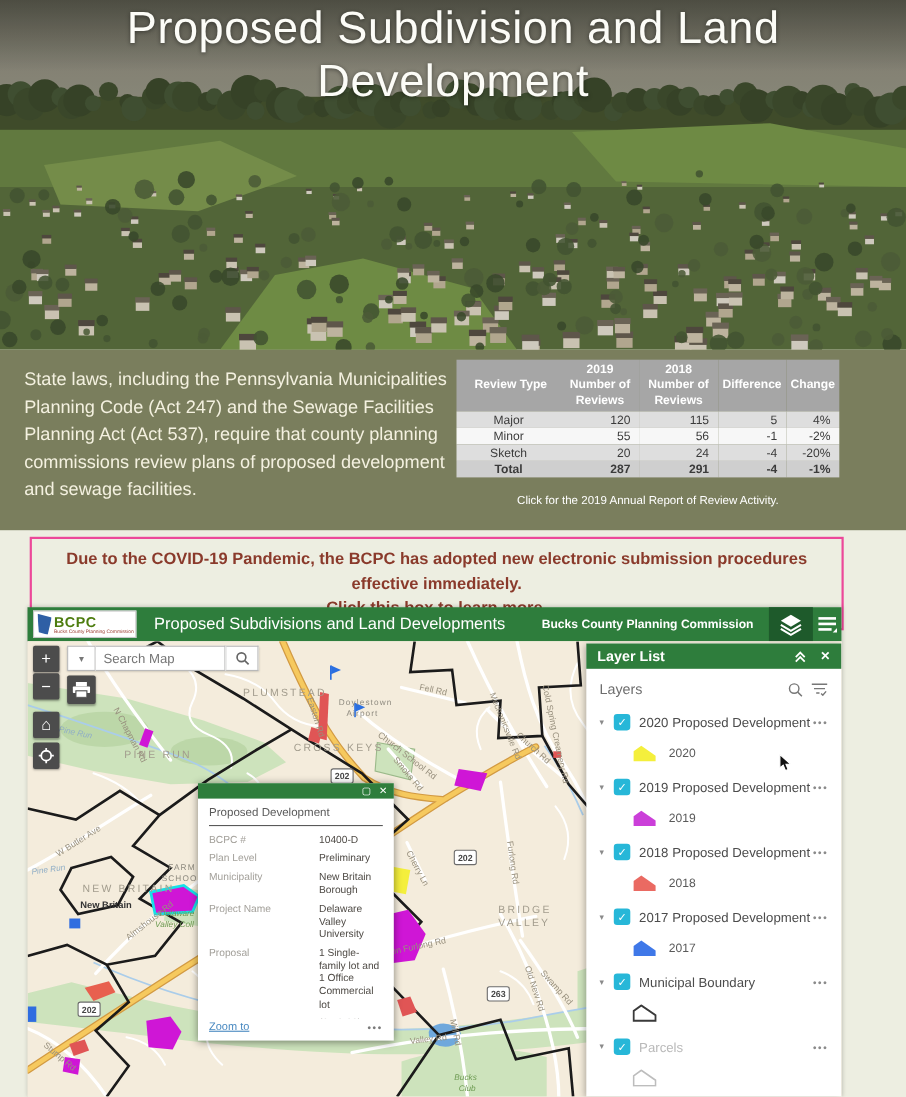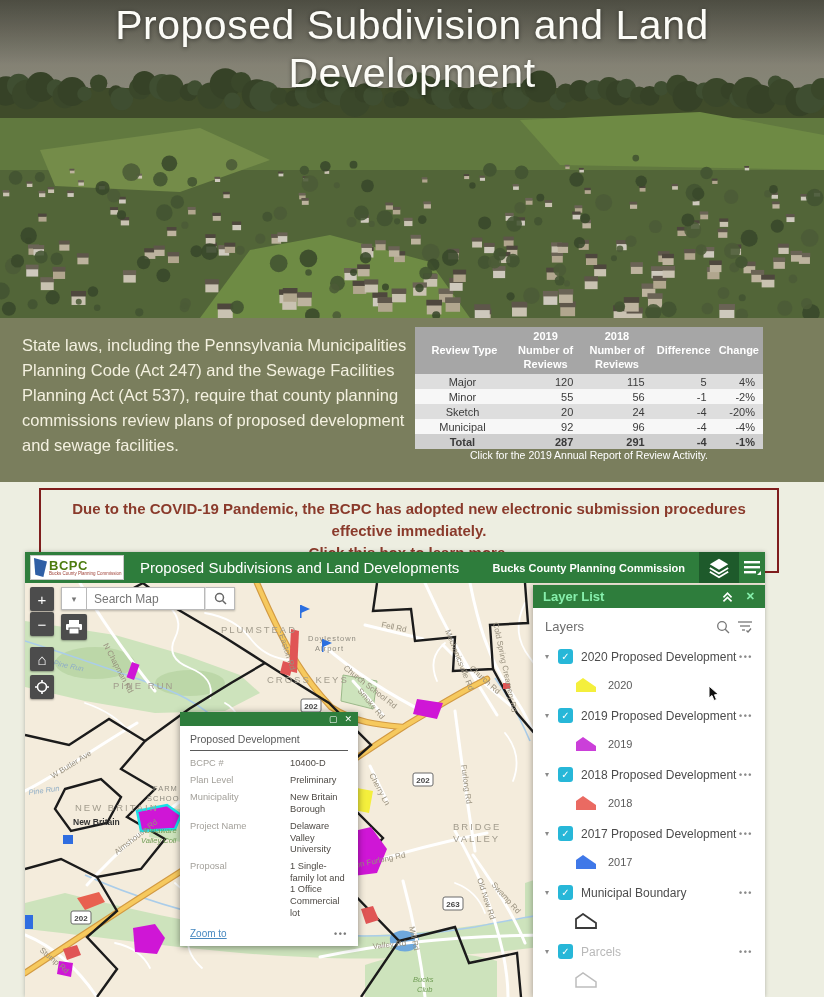--- a/index.html
+++ b/index.html
@@ -23,21 +23,21 @@
     text-align: center; line-height: 1.25; vertical-align: middle; }
   table.review td { padding: 1.5px 8px; text-align: right; }
   table.review td:first-child, table.review th:first-child { text-align: center; padding-left: 8px; }
   tr.alt td { background: #dedede; }
   tr.plain td { background: #f7f7f7; }
   tr.total td { background: #cfcfcf; font-weight: bold; }
   .table-caption { position: absolute; left: 415px; top: 131px; width: 348px; text-align: center;
     color: #ffffff; font-size: 10.5px; cursor: pointer; }
 
   
-  .notice { position: absolute; top: 488px; left: 39px; width: 740px; border: 2px solid #7f1d1d;
+  .notice { position: absolute; top: 488px; left: 27px; width: 740px; border: 2px solid #ec4899;
     padding: 8px 10px; text-align: center; color: #8a3a2b; font-weight: bold; font-size: 15px;
     line-height: 1.45; cursor: pointer; }
 
   
   .app { position: absolute; top: 552px; left: 25px; width: 740px; height: 445px;
     box-shadow: 0 0 4px rgba(0,0,0,.25); }
   .app-header { height: 31px; background: #2e7d3c; display: flex; align-items: center; }
   .logo { width: 94px; height: 25px; background: #fff; border: 1px solid #c8c8c8; margin-left: 5px;
     display: flex; align-items: center; padding: 1px 3px; }
   .logo-mark { width: 13px; height: 19px; background: #2f5fa5; clip-path: polygon(0 0, 100% 18%, 72% 100%, 10% 88%); margin-right: 2px; flex-shrink: 0; }
@@ -86,21 +86,21 @@
   .f-value { color: #4e4a45; }
   .f-link { color: #4788c0; text-decoration: underline; cursor: pointer; }
   .popup-footer { display: flex; justify-content: space-between; align-items: center;
     padding: 2px 10px 7px 10px; font-size: 10px; flex-shrink: 0; }
   .zoomto { color: #4788c0; text-decoration: underline; cursor: pointer; }
   .pp-dots { color: #7a7a7a; font-weight: bold; font-size: 9px; letter-spacing: 1.5px; cursor: pointer; }
 
   
   .layer-panel { position: absolute; right: 0; top: 2px; width: 232px; height: 412px; background: #fff;
     box-shadow: -1px 1px 6px rgba(0,0,0,.3); }
-  .panel-header { height: 23px; background: #2e7d3c; color: #86efac; display: flex; align-items: center;
+  .panel-header { height: 23px; background: #2e7d3c; color: #ffffff; display: flex; align-items: center;
     padding: 0 10px; font-size: 13px; font-weight: bold; }
   .panel-header .ph-icons { margin-left: auto; display: flex; align-items: center; gap: 12px; }
   .panel-header .ph-icons span, .panel-header .ph-icons svg { cursor: pointer; }
   .panel-body { padding: 11px 12px 0 12px; }
   .layers-row { display: flex; align-items: center; color: #6e6e6e; font-size: 13px; }
   .layers-row .lr-icons { margin-left: auto; display: flex; gap: 7px; align-items: center; }
   .layer-item { display: flex; align-items: center; margin-top: 15px; }
   .expand-caret { width: 13px; color: #8a8a8a; font-size: 8px; cursor: pointer; flex-shrink: 0; }
   .cb { width: 15px; height: 15px; background: #27b7d8; border-radius: 3px; color: #fff; font-size: 10px;
     display: flex; align-items: center; justify-content: center; margin-right: 8px; cursor: pointer; flex-shrink: 0; }
@@ -663,27 +663,20 @@
           <td>-1</td>
           <td>-2%</td>
     </tr>
     <tr class="alt">
       <td>Sketch</td>
           <td>20</td>
           <td>24</td>
           <td>-4</td>
           <td>-20%</td>
     </tr>
-    <tr class="plain">
-      <td>Municipal</td>
-          <td>92</td>
-          <td>96</td>
-          <td>-4</td>
-          <td>-4%</td>
-    </tr>
     <tr class="total">
       <td>Total</td>
           <td>287</td>
           <td>291</td>
           <td>-4</td>
           <td>-1%</td>
     </tr>
   </tbody>
     </table>
   <div class="table-caption">Click for the 2019 Annual Report of Review Activity.</div>

